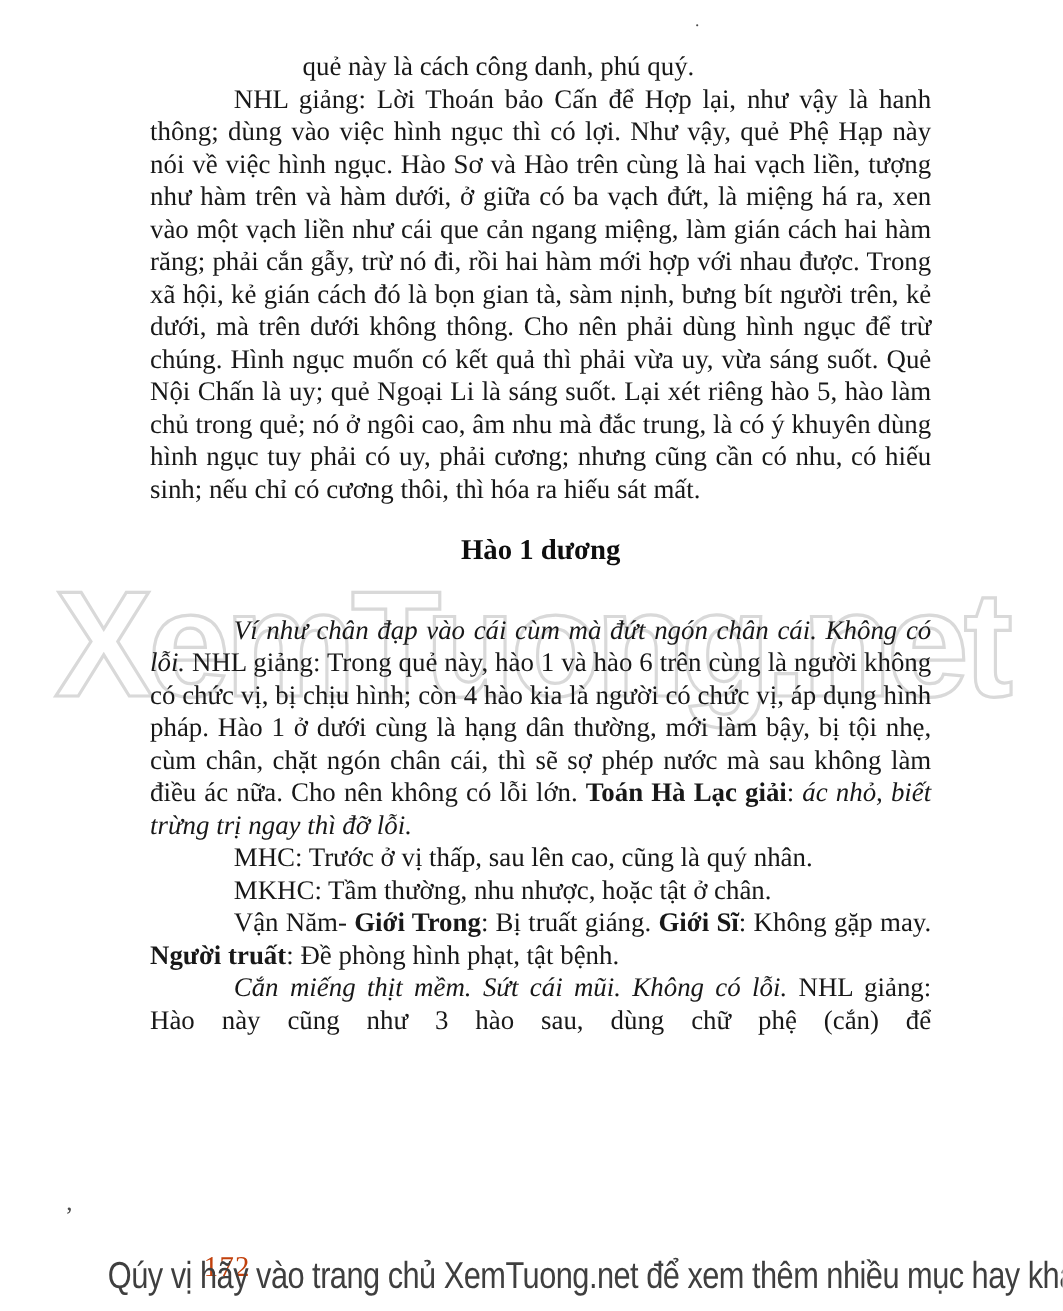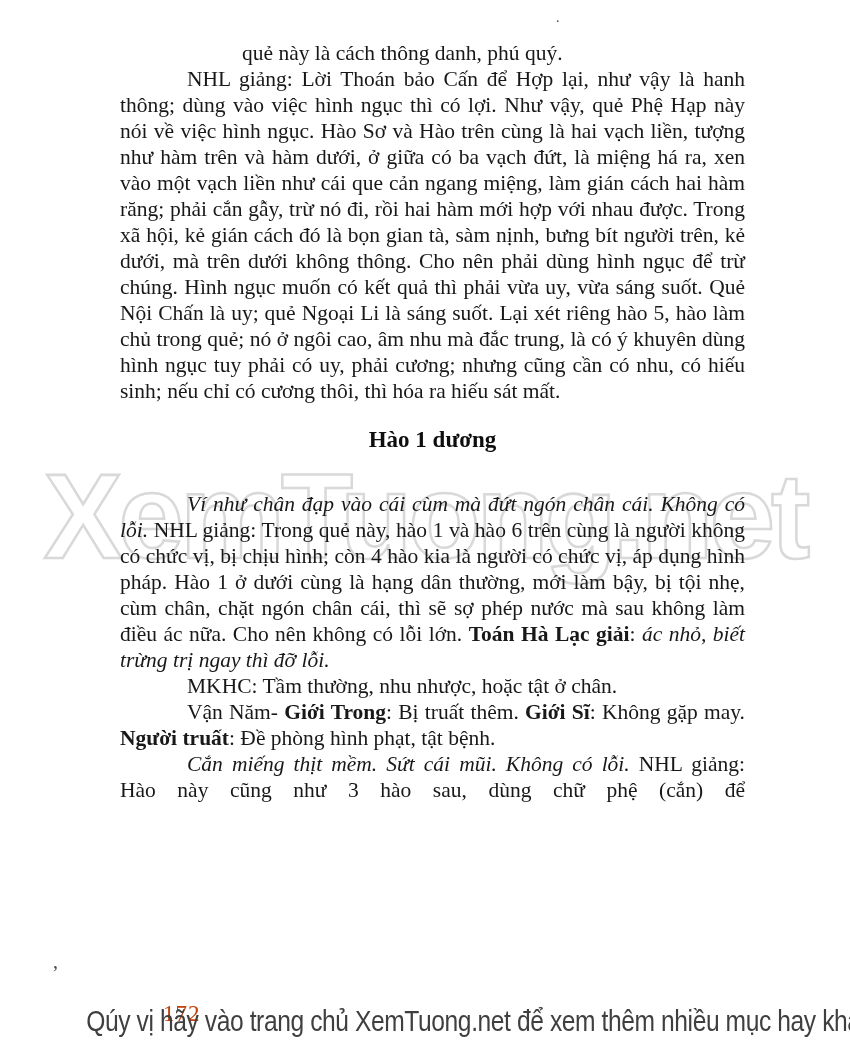--- a/index.html
+++ b/index.html
@@ -57,26 +57,27 @@
   .artifact.left-mark{left:52px;top:962px;}
 </style>
 </head>
 <body>
 
 <div class="page">
 
   <div class="watermark">XemTuong.net</div>
 
   <div class="textblock">
-      <p class="para tail"><span>quẻ này là cách thông danh, phú quý.</span></p>
+      <p class="para tail"><span>quẻ này là cách công danh, phú quý.</span></p>
       <p class="para body"><span>NHL giảng: Lời Thoán bảo Cấn để Hợp lại, như vậy là hanh thông; dùng vào việc hình ngục thì có lợi. Như vậy, quẻ Phệ Hạp này nói về việc hình ngục. Hào Sơ và Hào trên cùng là hai vạch liền, tượng như hàm trên và hàm dưới, ở giữa có ba vạch đứt, là miệng há ra, xen vào một vạch liền như cái que cản ngang miệng, làm gián cách hai hàm răng; phải cắn gẫy, trừ nó đi, rồi hai hàm mới hợp với nhau được. Trong xã hội, kẻ gián cách đó là bọn gian tà, sàm nịnh, bưng bít người trên, kẻ dưới, mà trên dưới không thông. Cho nên phải dùng hình ngục để trừ chúng. Hình ngục muốn có kết quả thì phải vừa uy, vừa sáng suốt. Quẻ Nội Chấn là uy; quẻ Ngoại Li là sáng suốt. Lại xét riêng hào 5, hào làm chủ trong quẻ; nó ở ngôi cao, âm nhu mà đắc trung, là có ý khuyên dùng hình ngục tuy phải có uy, phải cương; nhưng cũng cần có nhu, có hiếu sinh; nếu chỉ có cương thôi, thì hóa ra hiếu sát mất.</span></p>
       <h3 class="heading"><span class="run-b">Hào 1 dương</span></h3>
       <p class="para body"><span class="run-i">Ví như chân đạp vào cái cùm mà đứt ngón chân cái. Không có lỗi.</span><span> NHL giảng: Trong quẻ này, hào 1 và hào 6 trên cùng là người không có chức vị, bị chịu hình; còn 4 hào kia là người có chức vị, áp dụng hình pháp. Hào 1 ở dưới cùng là hạng dân thường, mới làm bậy, bị tội nhẹ, cùm chân, chặt ngón chân cái, thì sẽ sợ phép nước mà sau không làm điều ác nữa. Cho nên không có lỗi lớn. </span><span class="run-b">Toán Hà Lạc giải</span><span>: </span><span class="run-i">ác nhỏ, biết trừng trị ngay thì đỡ lỗi.</span></p>
+      <p class="para body"><span>MHC: Trước ở vị thấp, sau lên cao, cũng là quý nhân.</span></p>
       <p class="para body"><span>MKHC: Tầm thường, nhu nhược, hoặc tật ở chân.</span></p>
-      <p class="para body"><span>Vận Năm- </span><span class="run-b">Giới Trong</span><span>: Bị truất thêm. </span><span class="run-b">Giới Sĩ</span><span>: Không gặp may. </span><span class="run-b">Người truất</span><span>: Đề phòng hình phạt, tật bệnh.</span></p>
+      <p class="para body"><span>Vận Năm- </span><span class="run-b">Giới Trong</span><span>: Bị truất giáng. </span><span class="run-b">Giới Sĩ</span><span>: Không gặp may. </span><span class="run-b">Người truất</span><span>: Đề phòng hình phạt, tật bệnh.</span></p>
       <p class="para fill"><span class="run-i">Cắn miếng thịt mềm. Sứt cái mũi. Không có lỗi.</span><span> NHL giảng: Hào này cũng như 3 hào sau, dùng chữ phệ (cắn) để</span></p>
     </div>
 
   <span class="artifact top-dot">.</span>
   <span class="artifact left-mark">’</span>
 
   <div class="page-number">172</div>
 
   <div class="footer">
     <span class="footer-text">Qúy vị hãy vào trang chủ XemTuong.net để xem thêm nhiều mục hay khác</span>

